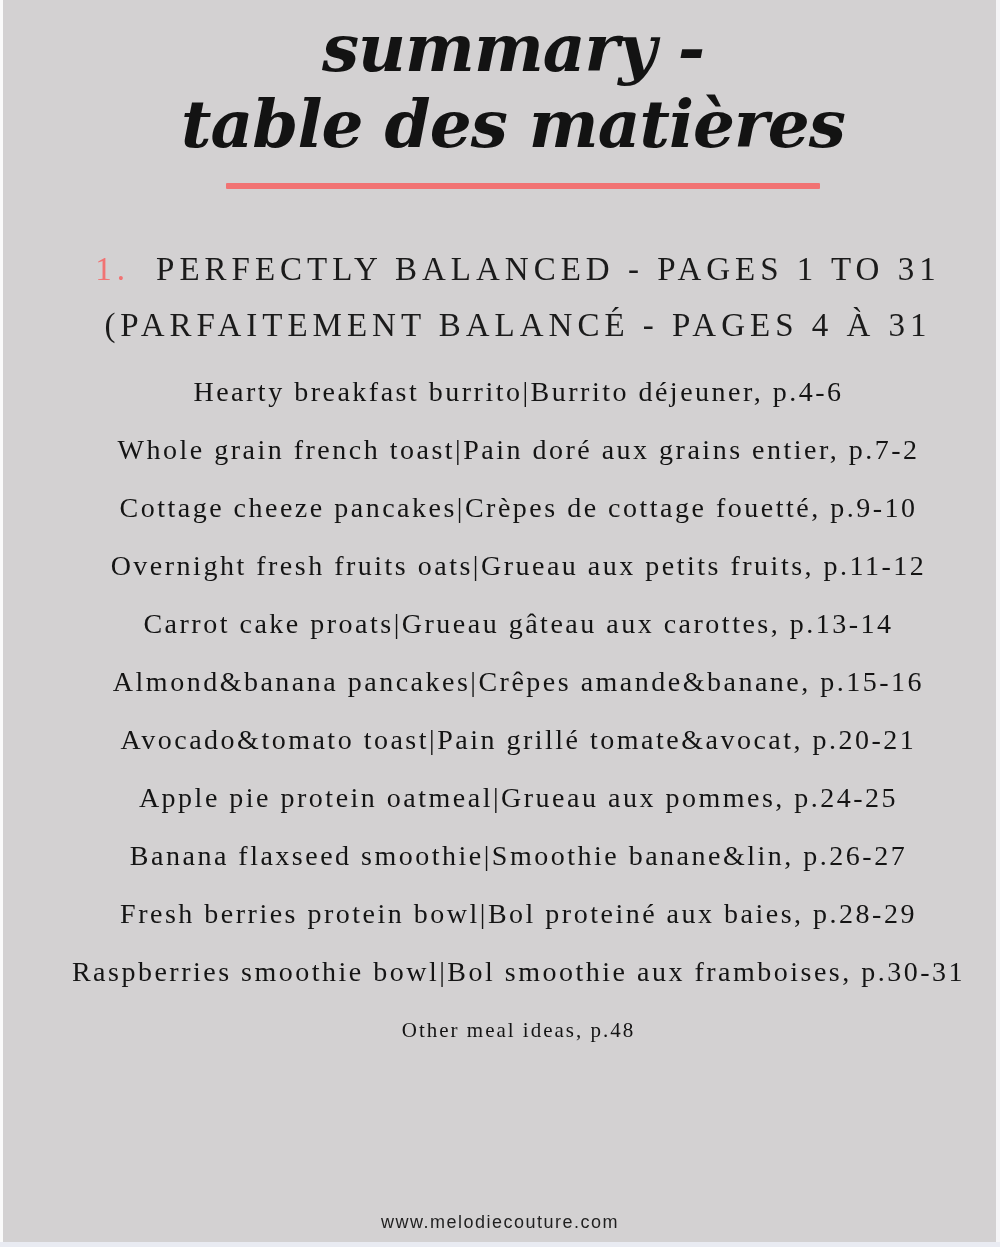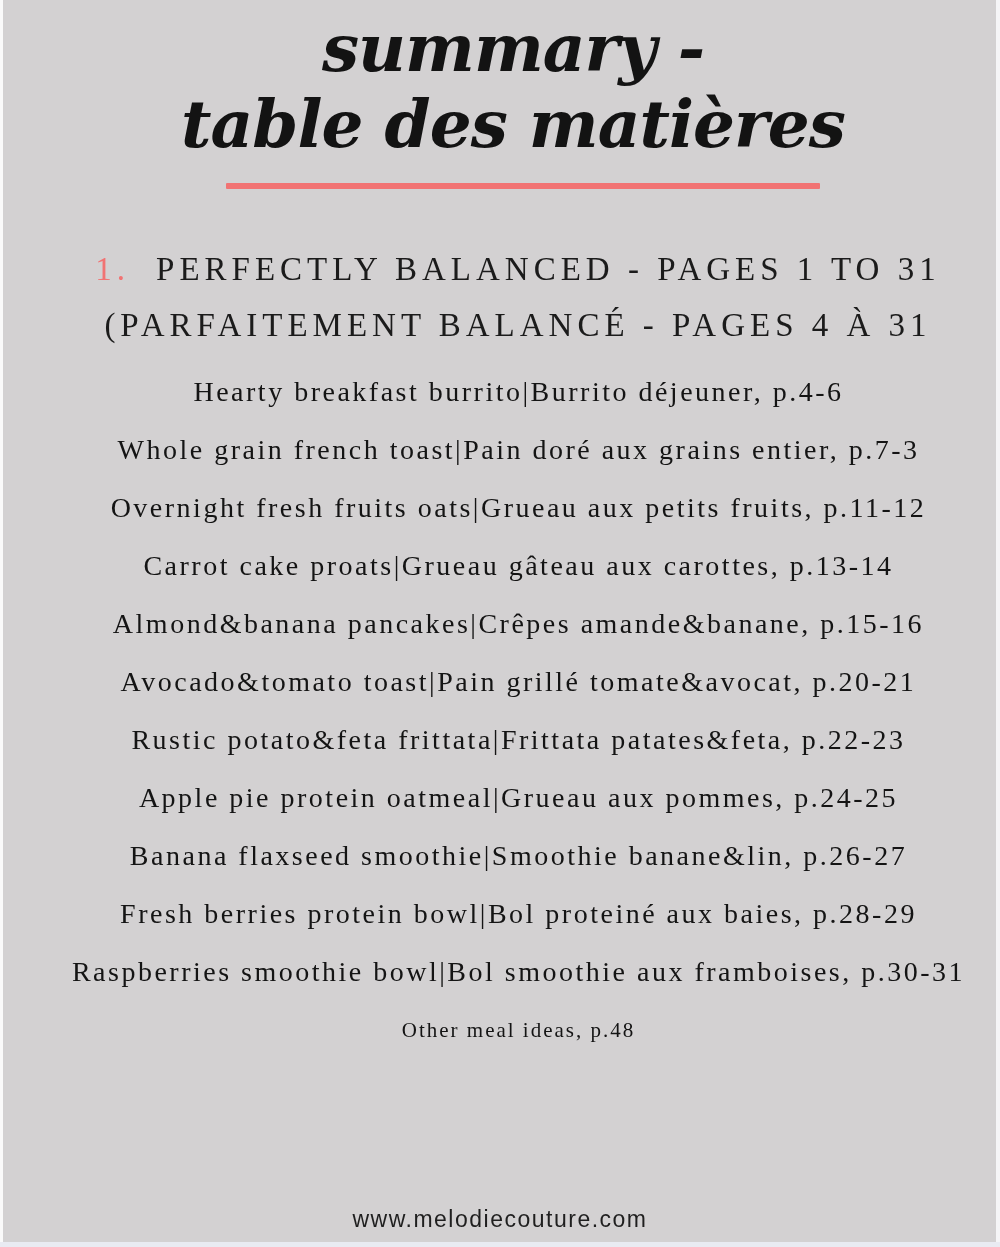--- a/index.html
+++ b/index.html
@@ -83,21 +83,21 @@
   .toc-item:nth-child(14) {
     font-size: 33px;
     line-height: 48px;
   }
   .footer {
     position: absolute;
     left: 0; right: 0;
     bottom: 14px;
     text-align: center;
     font-family: "Liberation Sans", sans-serif;
-    font-size: 23px;
+    font-size: 18px;
     letter-spacing: 1.5px;
     color: #1f1f1f;
   }
 </style>
 </head>
 <body>
 
 <div class="page">
   <div class="edge-left"></div>
   <div class="edge-right"></div>
@@ -111,26 +111,26 @@
 
   <div class="heading">
     <div>
       <span class="num">1.</span><span>PERFECTLY BALANCED - PAGES 1 TO 31</span>
     </div>
     <div>(PARFAITEMENT BALANCÉ - PAGES 4 À 31</div>
   </div>
 
   <div class="toc">
     <div class="toc-item">Hearty breakfast burrito|Burrito déjeuner, p.4-6</div>
-    <div class="toc-item">Whole grain french toast|Pain doré aux grains entier, p.7-3</div>
+    <div class="toc-item">Whole grain french toast|Pain doré aux grains entier, p.7-2</div>
+    <div class="toc-item">Cottage cheeze pancakes|Crèpes de cottage fouetté, p.9-10</div>
     <div class="toc-item">Overnight fresh fruits oats|Grueau aux petits fruits, p.11-12</div>
     <div class="toc-item">Carrot cake proats|Grueau gâteau aux carottes, p.13-14</div>
     <div class="toc-item">Almond&amp;banana pancakes|Crêpes amande&amp;banane, p.15-16</div>
     <div class="toc-item">Avocado&amp;tomato toast|Pain grillé tomate&amp;avocat, p.20-21</div>
-    <div class="toc-item">Rustic potato&amp;feta frittata|Frittata patates&amp;feta, p.22-23</div>
     <div class="toc-item">Apple pie protein oatmeal|Grueau aux pommes, p.24-25</div>
     <div class="toc-item">Banana flaxseed smoothie|Smoothie banane&amp;lin, p.26-27</div>
     <div class="toc-item">Fresh berries protein bowl|Bol proteiné aux baies, p.28-29</div>
     <div class="toc-item">Raspberries smoothie bowl|Bol smoothie aux framboises, p.30-31</div>
     <div class="toc-item">Other meal ideas, p.48</div>
   </div>
 
   <div class="footer">www.melodiecouture.com</div>
 
   <div class="edge-bottom"></div>

